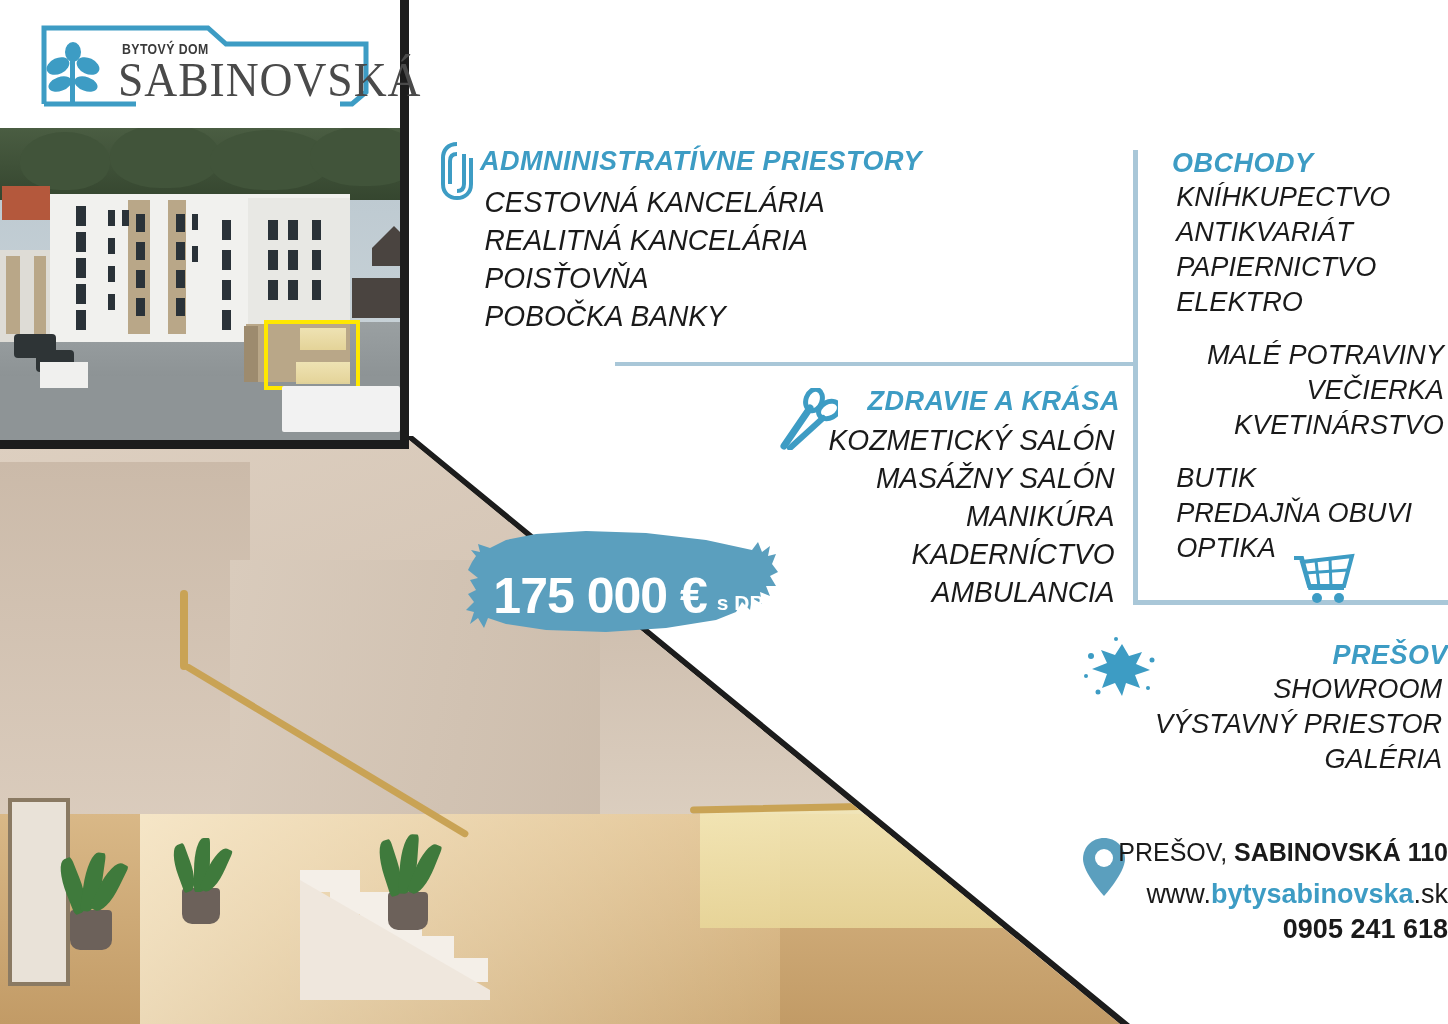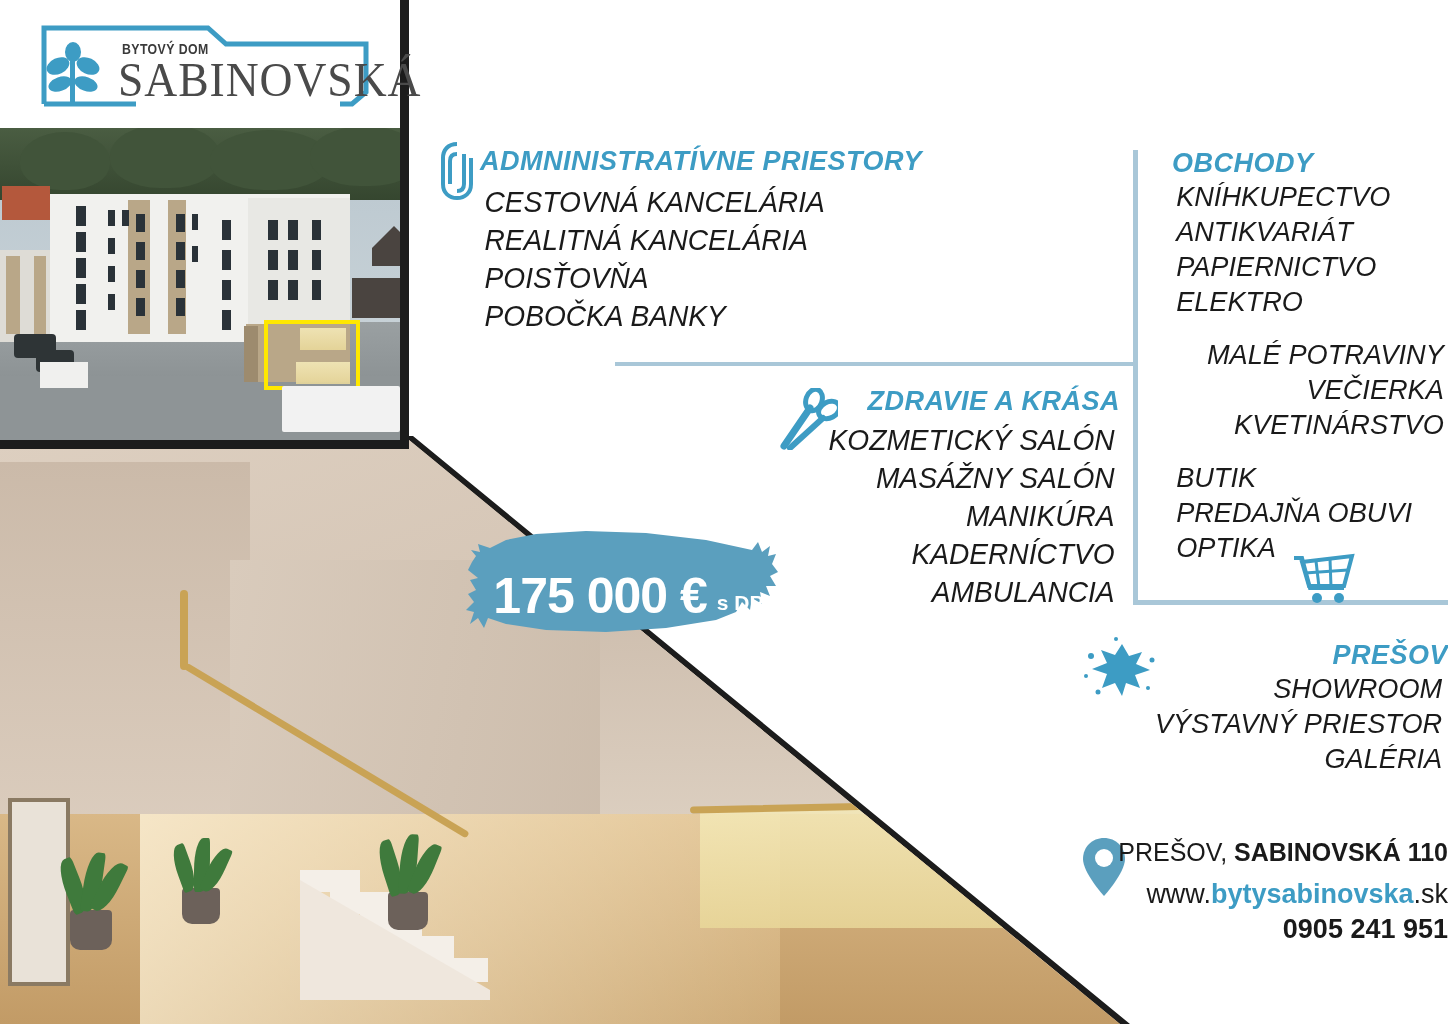--- a/index.html
+++ b/index.html
@@ -397,16 +397,16 @@
     </div>
   </div>
 
   <svg class="icon" id="pin-icon" viewBox="0 0 44 62">
     <path d="M22 2 C10 2 1 11 1 23 C1 37 22 60 22 60 C22 60 43 37 43 23 C43 11 34 2 22 2 Z" fill="#5b9fbe"></path>
     <circle cx="22" cy="22" r="9" fill="#ffffff"></circle>
   </svg>
   <div id="contact">
     <div class="c-line1"><span>PREŠOV, </span><b>SABINOVSKÁ 110</b></div>
     <div class="c-web"><span>www.</span><span class="tealb">bytysabinovska</span><span>.sk</span></div>
-    <div class="c-phone">0905 241 951</div>
+    <div class="c-phone">0905 241 618</div>
   </div>
 
 </div>
 
 </body></html>

